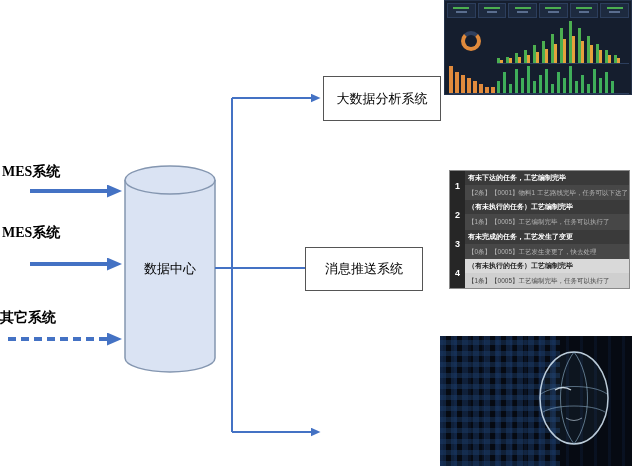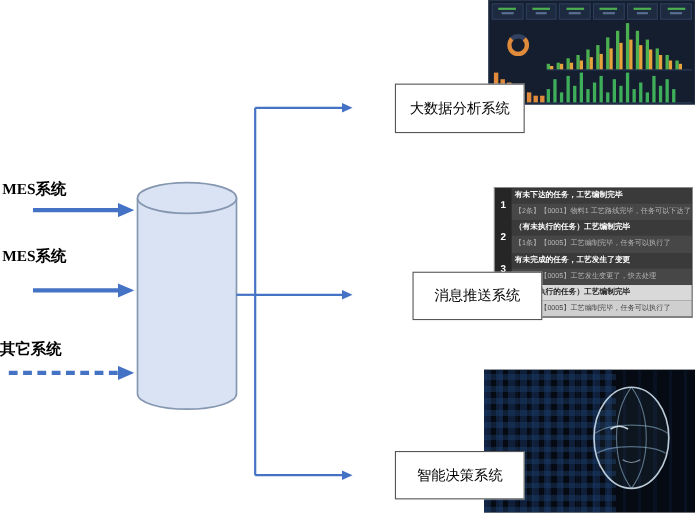--- a/index.html
+++ b/index.html
@@ -5,21 +5,21 @@
   html,body{margin:0;padding:0;background:#ffffff;}
   #canvas{position:relative;width:632px;height:468px;background:#ffffff;overflow:hidden;
           font-family:"Liberation Sans",sans-serif;}
   svg{display:block;}
   .src-label{position:absolute;font-family:"Liberation Serif",serif;font-weight:bold;
              font-size:14px;color:#000;white-space:nowrap;}
   .hub-label{position:absolute;left:125px;top:260px;width:90px;text-align:center;
              font-size:13px;color:#000;font-family:"Liberation Serif",serif;}
   .sys-box{position:absolute;width:118px;height:44px;background:#fff;border:1px solid #555;
            display:flex;align-items:center;justify-content:center;font-size:13px;color:#000;
-           font-family:"Liberation Serif",serif;z-index:3;box-sizing:border-box;margin-left:36px;}
+           font-family:"Liberation Serif",serif;z-index:3;box-sizing:border-box;}
   
   #dash{position:absolute;left:444px;top:0;width:188px;height:95px;background:#151e2e;
         border:1px solid #24324a;box-sizing:border-box;overflow:hidden;z-index:2;}
   .tiles{display:flex;gap:2px;padding:2px;}
   .tile{flex:1;height:15px;background:#1d2a3f;border:1px solid #2c3e5c;box-sizing:border-box;}
   .tile .spark{width:60%;height:2px;background:#4caf50;margin:3px auto 2px auto;}
   .tile .spark2{width:40%;height:2px;background:#5a6e8f;margin:0 auto;}
   .donut{position:absolute;left:16px;top:30px;width:20px;height:20px;border-radius:50%;
          border:4px solid #e08a3c;border-top-color:#31415f;box-sizing:border-box;}
   .chart{position:absolute;display:flex;align-items:flex-end;border-bottom:1px solid #2c3e5c;}
@@ -78,29 +78,27 @@
     <path d="M232,98 V432" stroke="#4472C4" stroke-width="2" fill="none"></path>
     <path d="M232,98 H312" stroke="#4472C4" stroke-width="2" fill="none" marker-end="url(#ah-small)"></path>
     <path d="M232,268 H312" stroke="#4472C4" stroke-width="2" fill="none" marker-end="url(#ah-small)"></path>
     <path d="M232,432 H312" stroke="#4472C4" stroke-width="2" fill="none" marker-end="url(#ah-small)"></path>
   </svg>
 
   <div class="src-label" style="left:2px;top:163px;">MES系统</div>
   <div class="src-label" style="left:2px;top:224px;">MES系统</div>
   <div class="src-label" style="left:0px;top:309px;font-family:Liberation Mono, monospace;">其它系统</div>
 
+  <div class="hub-label" style="z-index:2;">数据中心</div>
 
   <div class="sys-box" style="left:323px;top:76px;height:45px;">
     <span>大数据分析系统</span>
   </div>
-  <div class="sys-box" style="left:339px;top:247px;align-items:center;">
+  <div class="sys-box" style="left:305px;top:247px;align-items:center;">
     <span>消息推送系统</span>
-  </div>
-  <div class="sys-box" style="left:323px;top:410px;">
-    <span>智能决策系统</span>
   </div>
 
   <div id="dash">
     <div class="tiles">
       <div class="tile">
           <div class="spark"></div>
           <div class="spark2"></div>
         </div>
       <div class="tile">
           <div class="spark"></div>

